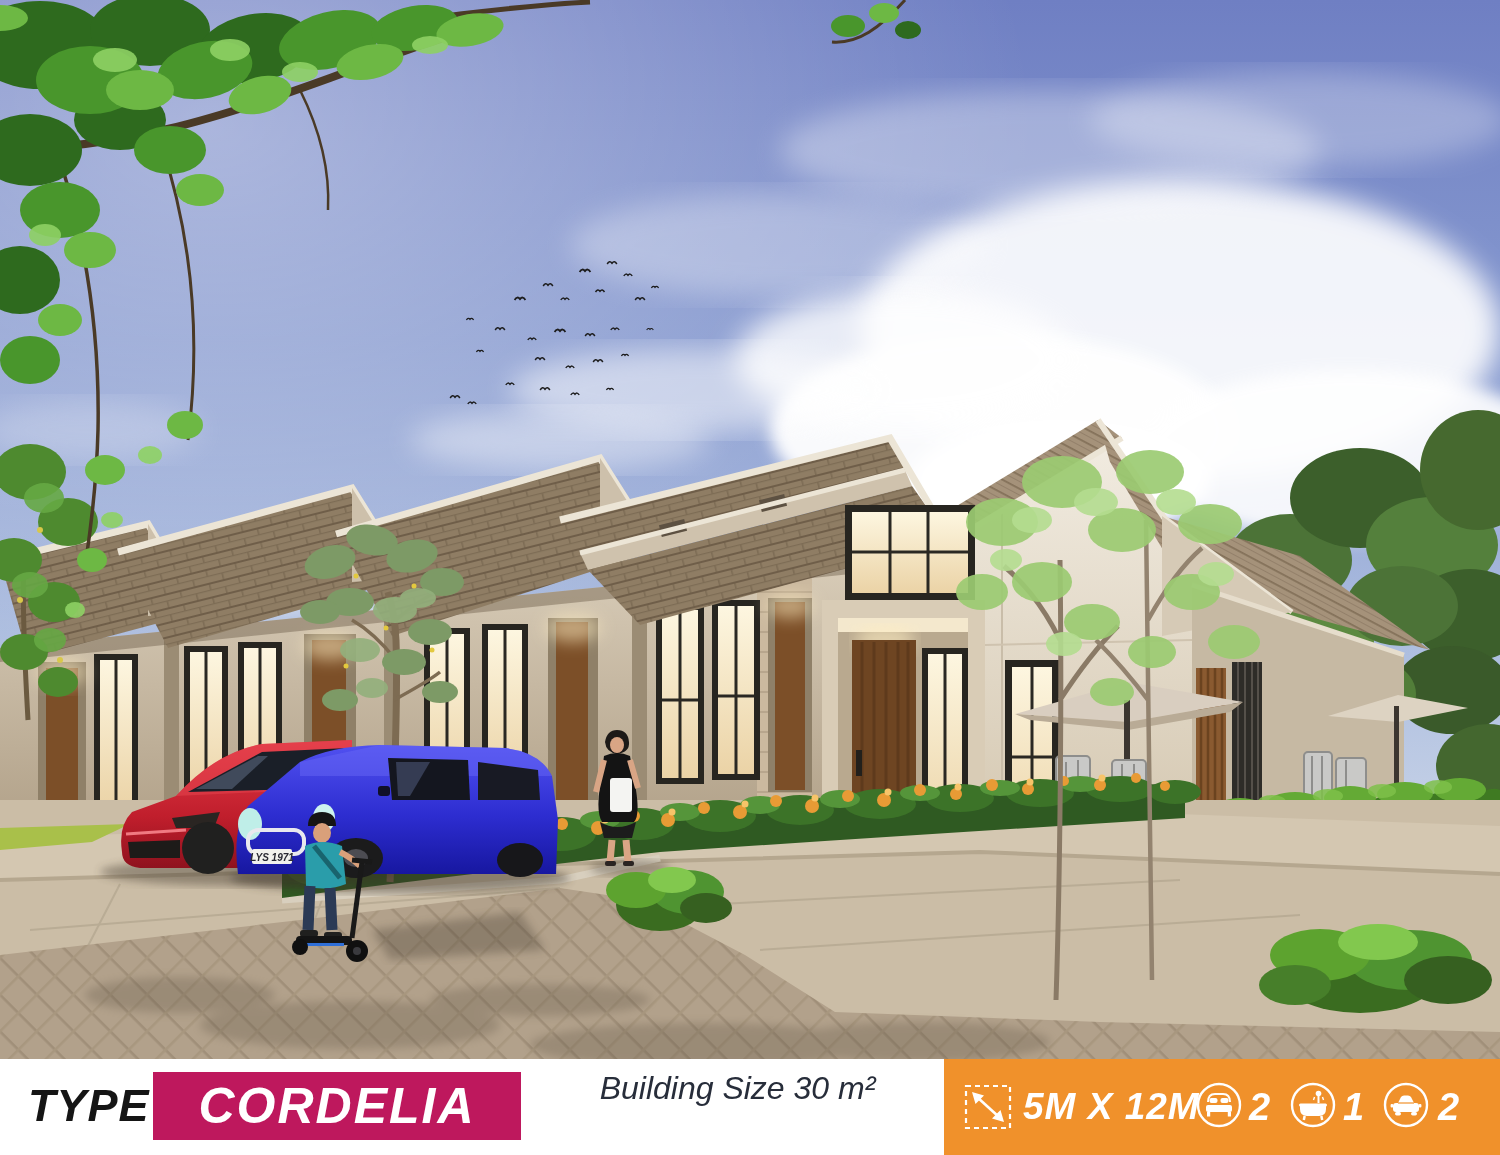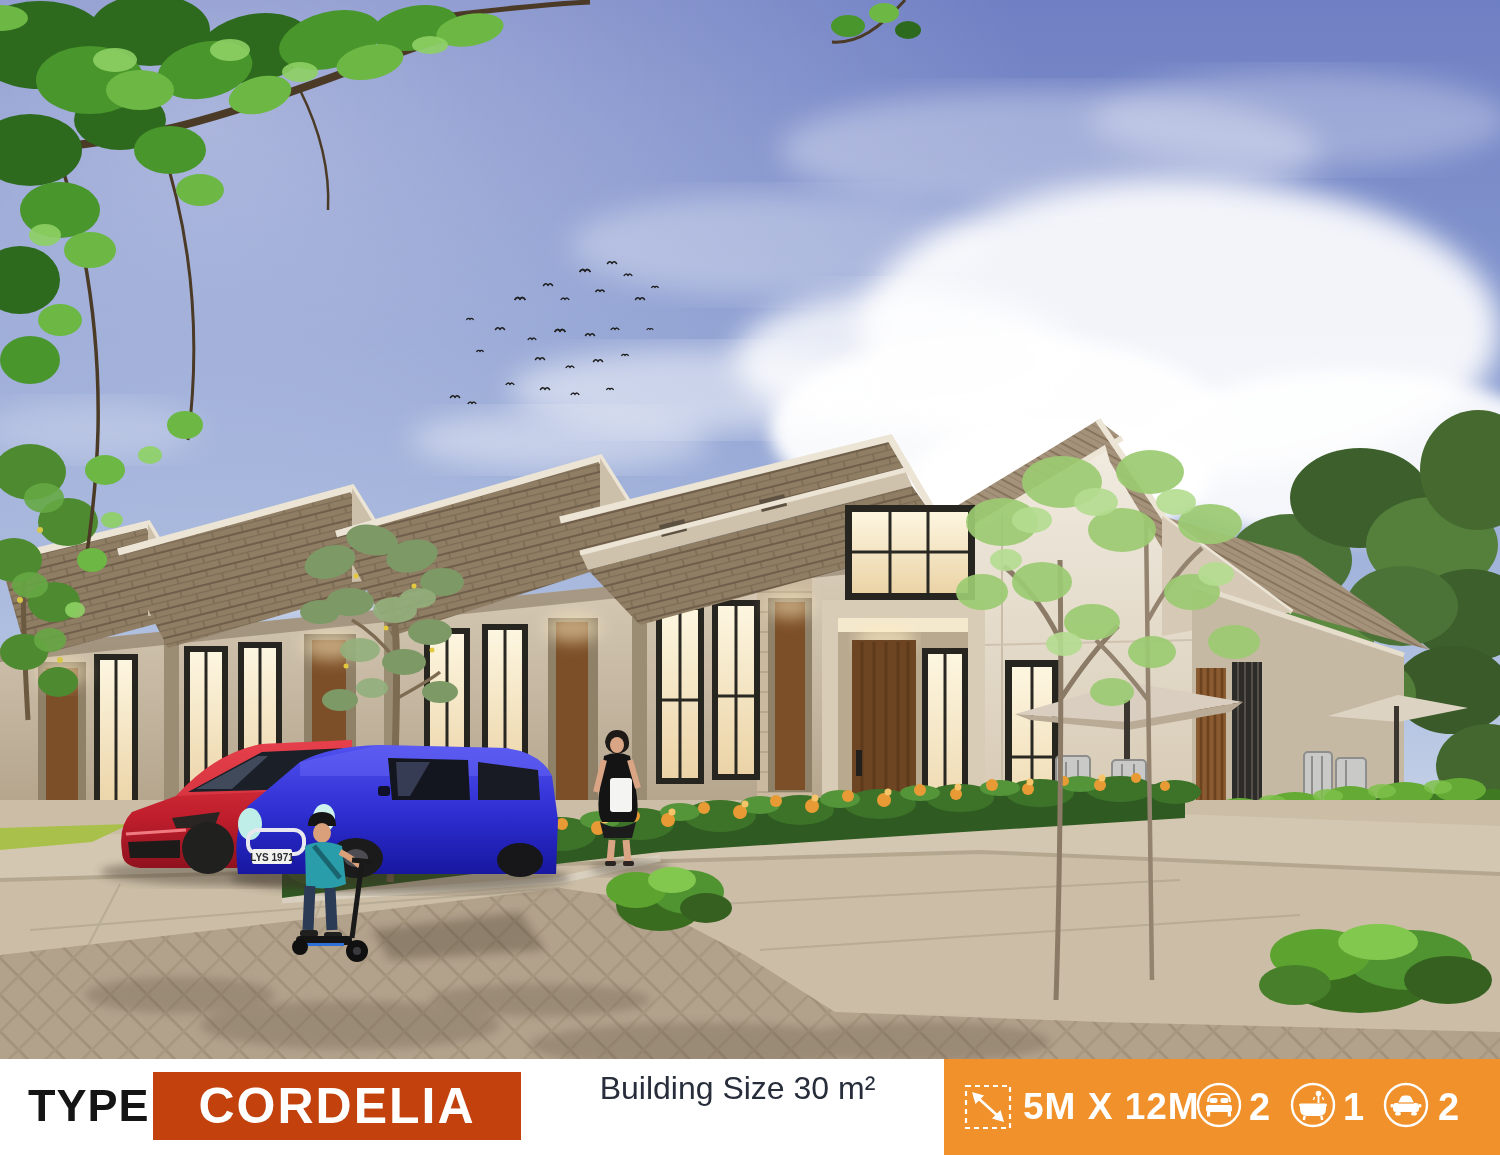--- a/index.html
+++ b/index.html
@@ -1,23 +1,23 @@
 <!DOCTYPE html>
 <html><head>
 <meta charset="utf-8">
 <style>
   html,body{margin:0;padding:0;background:#888;}
   .frame{position:relative;width:1500px;height:1155px;overflow:hidden;background:#fff;
-         font-family:"Liberation Sans",sans-serif;}
+         font-family:"Liberation Sans",sans-serif;font-style:italic;}
   .scene{position:absolute;left:0;top:0;width:1500px;height:1059px;}
   
   .bar{position:absolute;left:16px;top:1059px;width:1500px;height:96px;background:#ffffff;}
   .type-label{position:absolute;left:12px;top:13px;height:68px;line-height:68px;
               font-size:45px;font-weight:600;color:#151515;letter-spacing:1px;}
-  .type-box{position:absolute;left:137px;top:13px;width:368px;height:68px;background:#c2410c;
+  .type-box{position:absolute;left:137px;top:13px;width:368px;height:68px;background:#be185d;
             text-align:center;line-height:68px;font-size:50px;font-weight:700;color:#ffffff;
             letter-spacing:2px;}
   .sizes{position:absolute;left:515px;top:0;width:413px;height:96px;display:flex;
          flex-direction:column;justify-content:flex-start;text-align:center;
          font-size:32px;font-weight:500;color:#272d3a;line-height:1.32;margin-top:8px;}
   .orange-panel{position:absolute;left:928px;top:0;width:596px;height:96px;background:#F0912B;}
   .orange-panel .dim-ic{position:absolute;left:20px;top:25px;}
   .dim-text{position:absolute;left:79px;top:0;height:96px;line-height:96px;
             font-size:37px;font-weight:700;color:#fff;letter-spacing:1px;}
   .feat-ic{position:absolute;top:23px;}

